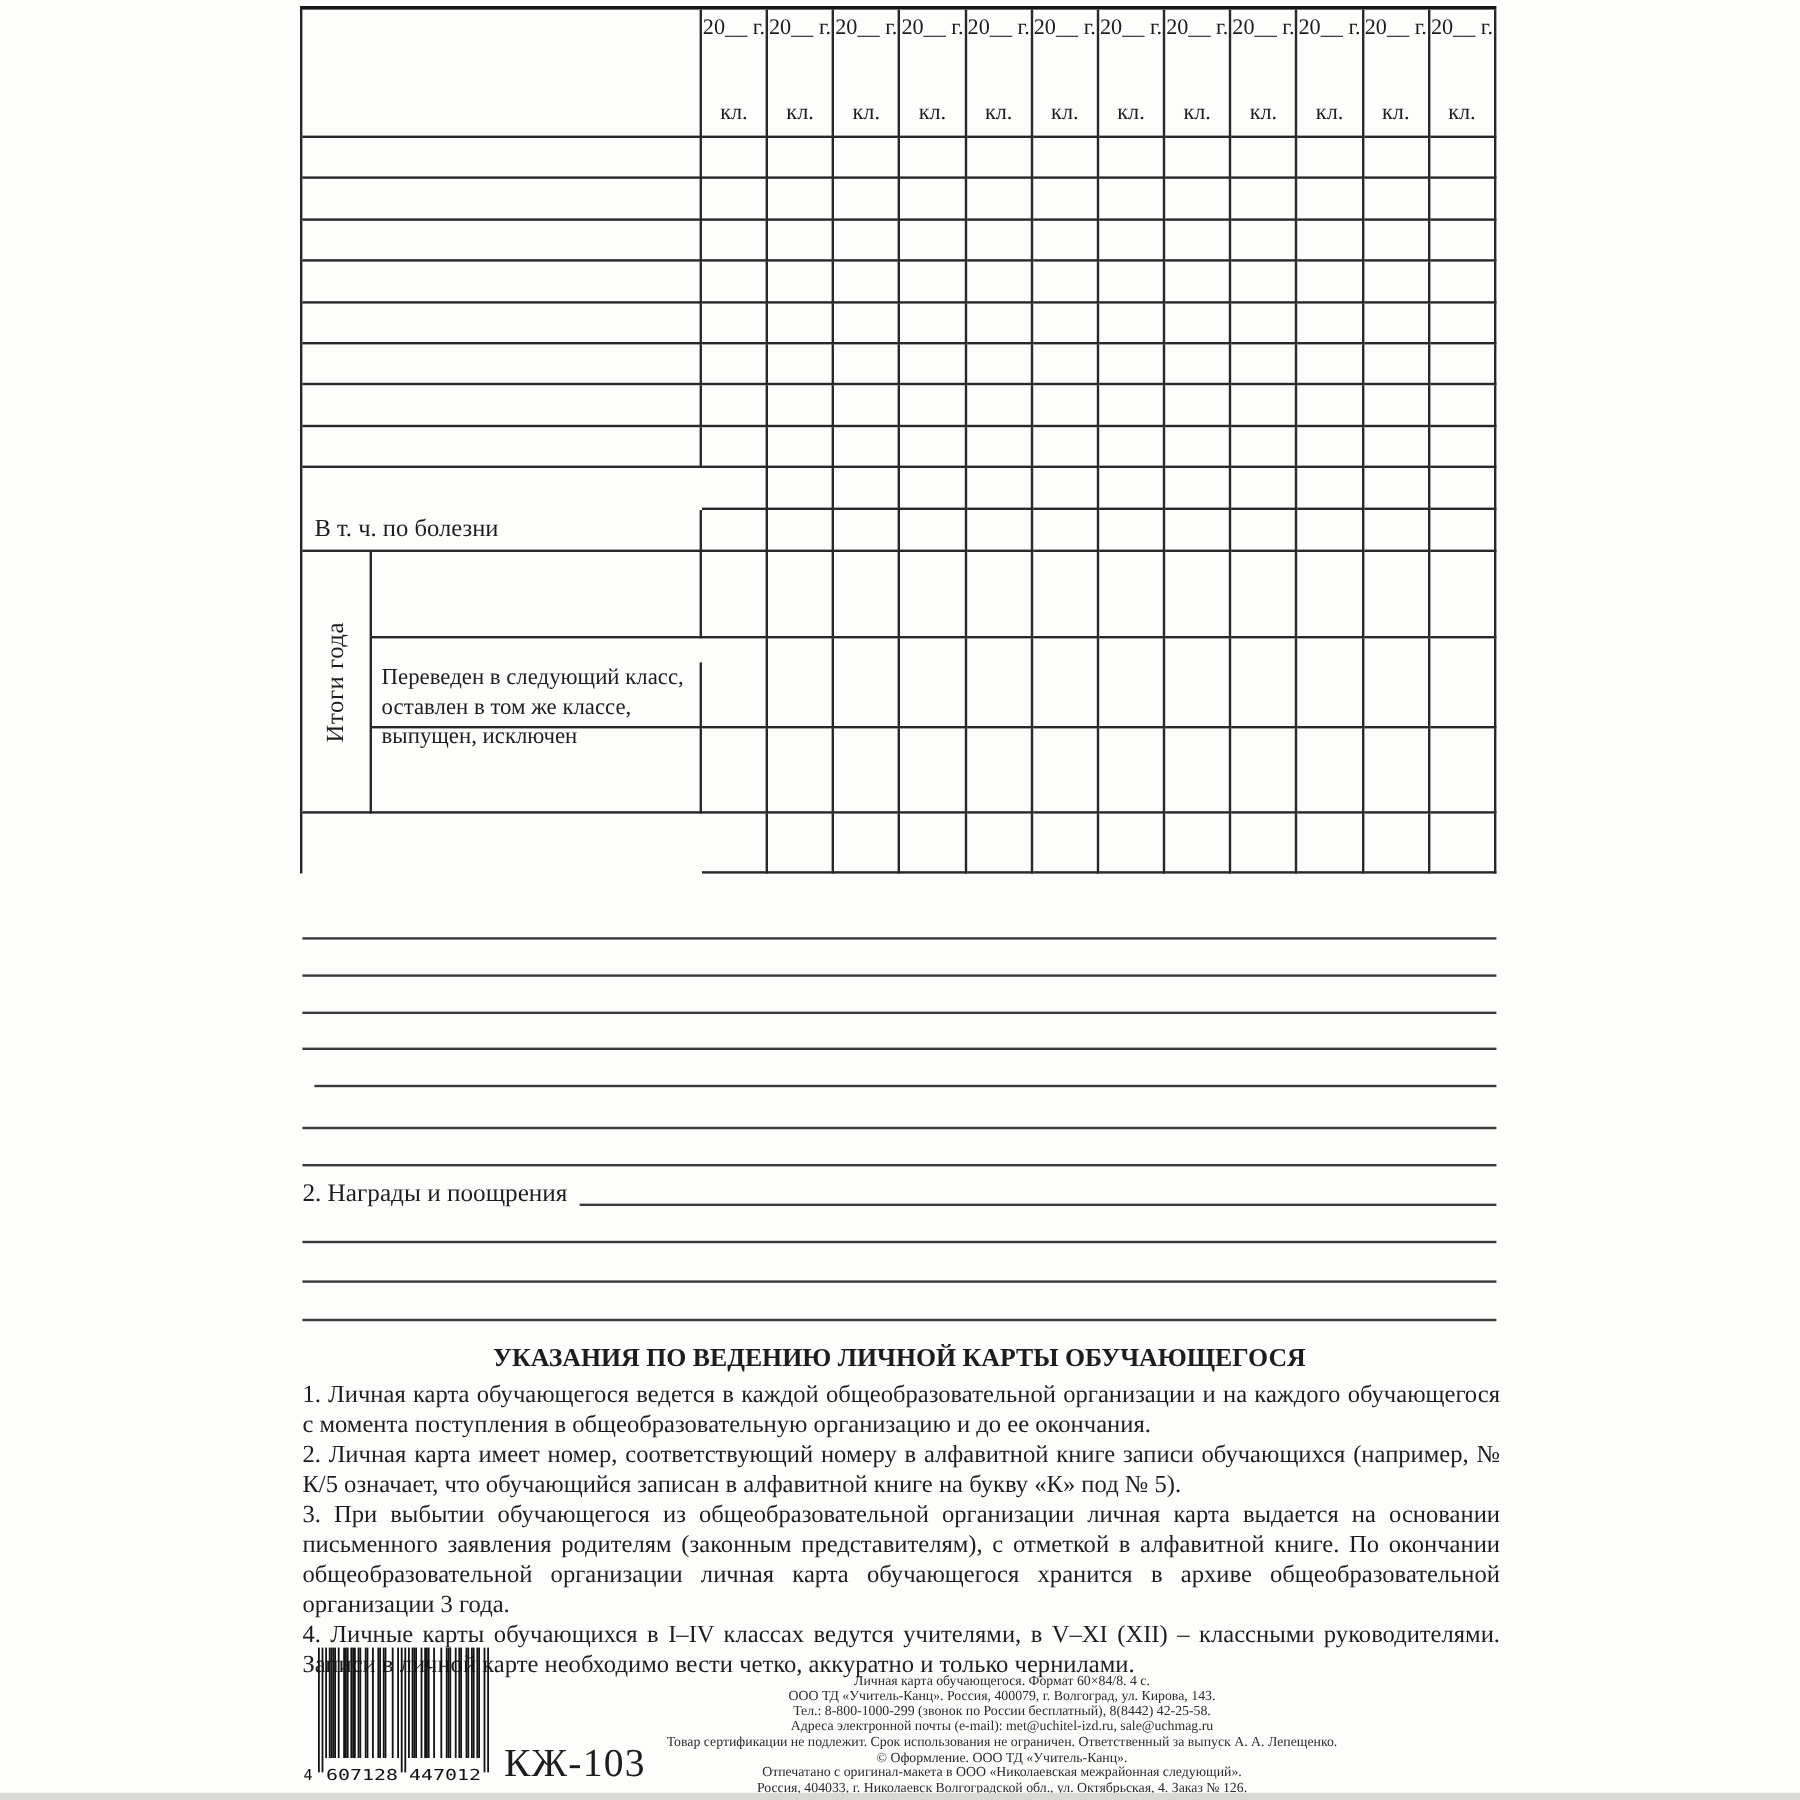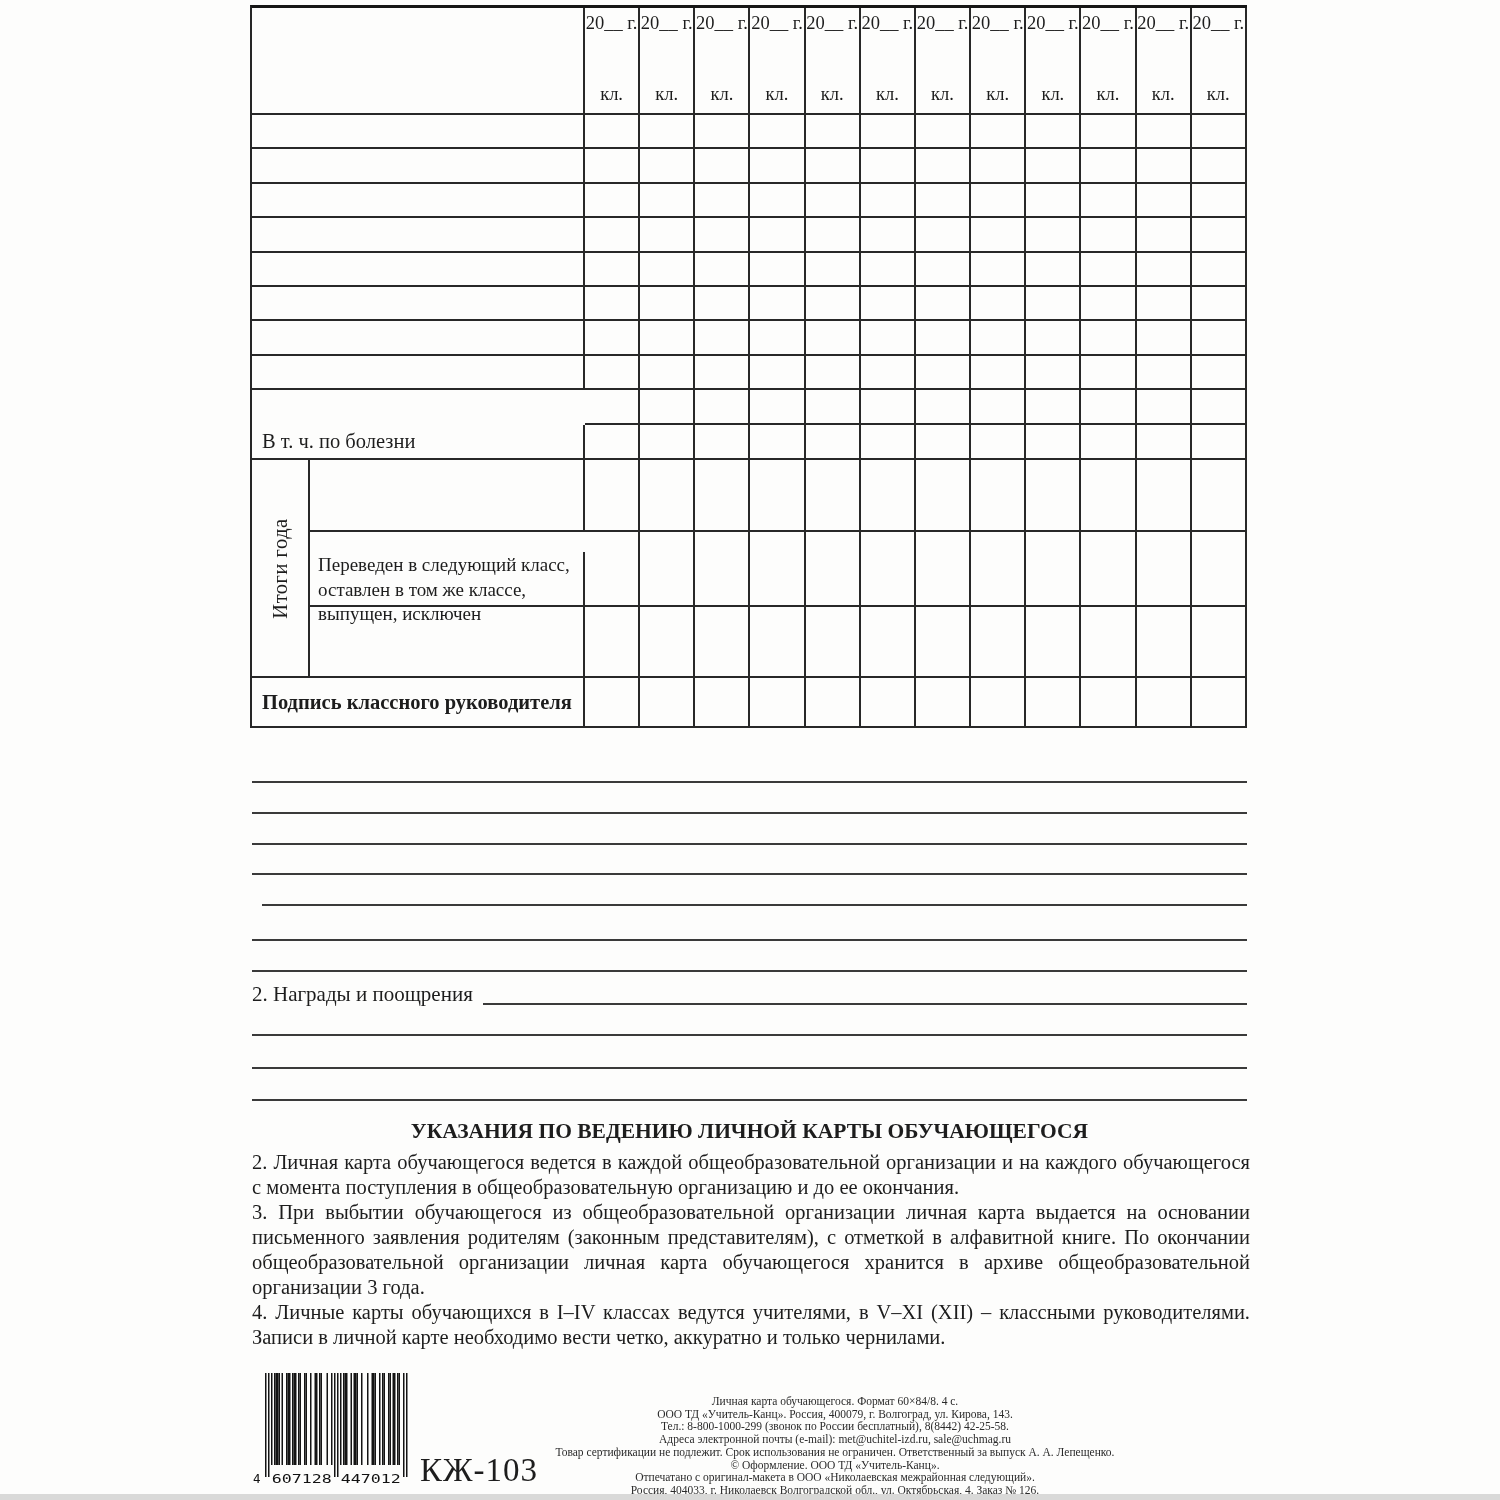--- a/index.html
+++ b/index.html
@@ -269,21 +269,20 @@
       <div class="cell" style="grid-area: 14 / 5;"></div>
       <div class="cell" style="grid-area: 14 / 6;"></div>
       <div class="cell" style="grid-area: 14 / 7;"></div>
       <div class="cell" style="grid-area: 14 / 8;"></div>
       <div class="cell" style="grid-area: 14 / 9;"></div>
       <div class="cell" style="grid-area: 14 / 10;"></div>
       <div class="cell" style="grid-area: 14 / 11;"></div>
       <div class="cell" style="grid-area: 14 / 12;"></div>
       <div class="cell" style="grid-area: 14 / 13;"></div>
       <div class="cell" style="grid-area: 14 / 14;"></div>
-      <div class="cell rowlabel sig" style="grid-area: 15 / 1 / auto / span 2;">Подпись классного руководителя</div>
       <div class="cell" style="grid-area: 15 / 3;"></div>
       <div class="cell" style="grid-area: 15 / 4;"></div>
       <div class="cell" style="grid-area: 15 / 5;"></div>
       <div class="cell" style="grid-area: 15 / 6;"></div>
       <div class="cell" style="grid-area: 15 / 7;"></div>
       <div class="cell" style="grid-area: 15 / 8;"></div>
       <div class="cell" style="grid-area: 15 / 9;"></div>
       <div class="cell" style="grid-area: 15 / 10;"></div>
       <div class="cell" style="grid-area: 15 / 11;"></div>
       <div class="cell" style="grid-area: 15 / 12;"></div>
@@ -307,21 +306,22 @@
     <span>2. Награды и поощрения</span>
     <span class="fill"></span>
   </div>
 
   <div class="wline" style="top:1034px"></div>
   <div class="wline" style="top:1067px"></div>
   <div class="wline" style="top:1099px"></div>
 
   <div class="instr-title">УКАЗАНИЯ ПО ВЕДЕНИЮ ЛИЧНОЙ КАРТЫ ОБУЧАЮЩЕГОСЯ</div>
   <div class="instr-body" id="instrBody">
-      <p>2. Личная карта обучающегося ведется в каждой общеобразовательной организации и на каждого обучающегося с момента поступления в общеобразовательную организацию и до ее окончания.</p>
+      <p>1. Личная карта обучающегося ведется в каждой общеобразовательной организации и на каждого обучающегося с момента поступления в общеобразовательную организацию и до ее окончания.</p>
+      <p>2. Личная карта имеет номер, соответствующий номеру в алфавитной книге записи обучающихся (например, № К/5 означает, что обучающийся записан в алфавитной книге на букву «К» под № 5).</p>
       <p>3. При выбытии обучающегося из общеобразовательной организации личная карта выдается на основании письменного заявления родителям (законным представителям), с отметкой в алфавитной книге. По окончании общеобразовательной организации личная карта обучающегося хранится в архиве общеобразовательной организации 3 года.</p>
       <p>4. Личные карты обучающихся в I–IV классах ведутся учителями, в V–XI (XII) – классными руководителями. Записи в личной карте необходимо вести четко, аккуратно и только чернилами.</p>
     </div>
 
   <svg id="barcode" width="170" height="118">
       <rect x="13.00" y="1" width="1.5" height="104" fill="#141414"></rect>
       <rect x="16.00" y="1" width="1.5" height="104" fill="#141414"></rect>
       <rect x="19.00" y="1" width="1.5" height="92" fill="#141414"></rect>
       <rect x="22.00" y="1" width="1.5" height="92" fill="#141414"></rect>
       <rect x="23.50" y="1" width="1.5" height="92" fill="#141414"></rect>

